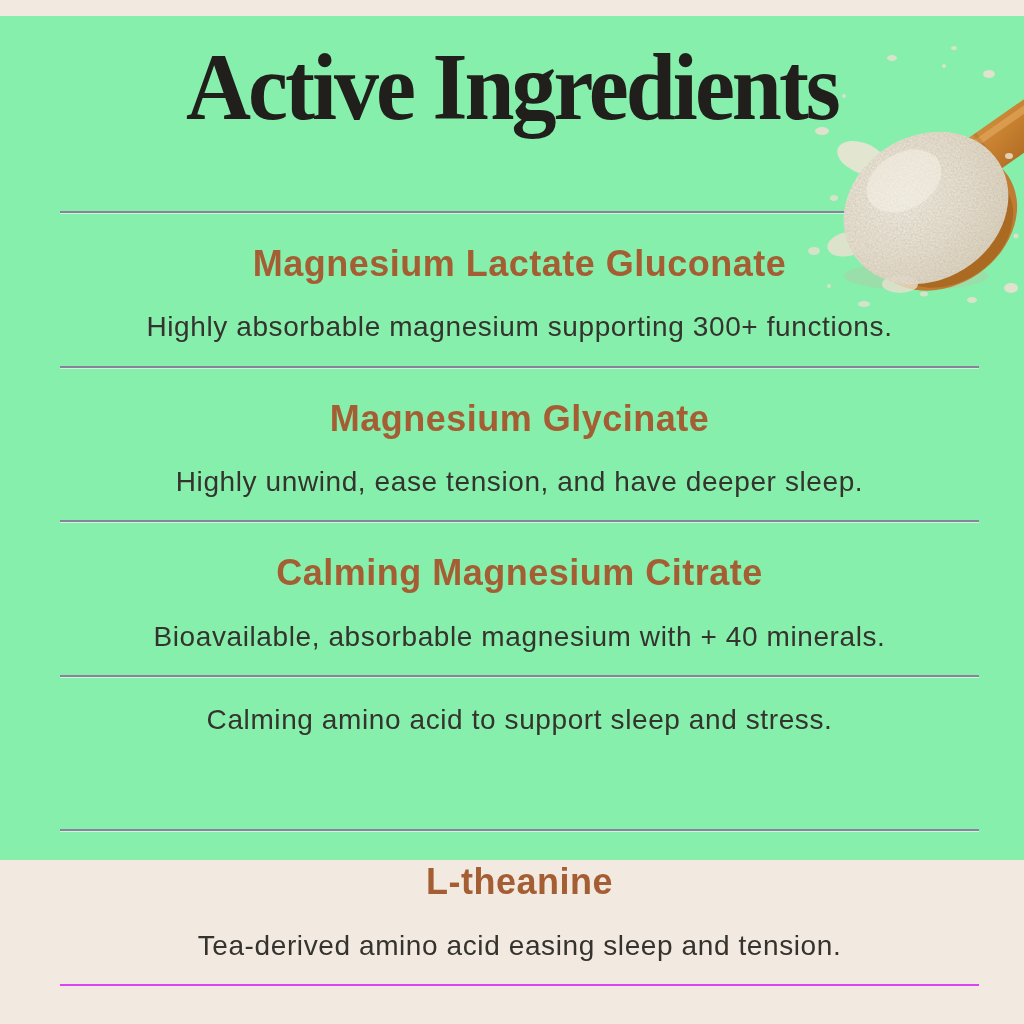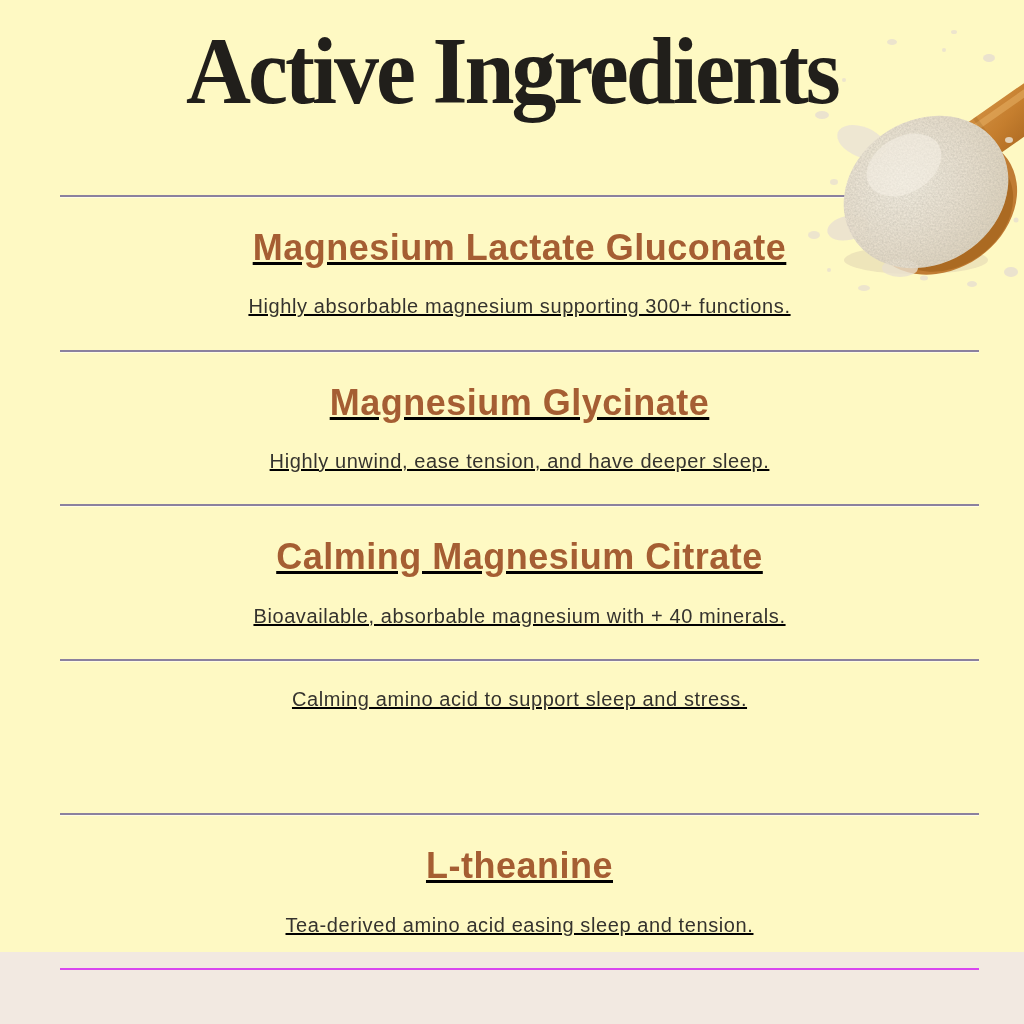--- a/index.html
+++ b/index.html
@@ -5,22 +5,23 @@
   html, body { margin: 0; padding: 0; }
   body {
     width: 1024px; height: 1024px;
     background: #f2e9e1;
     font-family: "Liberation Sans", sans-serif;
     overflow: hidden;
     position: relative;
   }
   .canvas {
     position: relative;
-    width: 1024px; height: 952px;
-    background: #fef9c3;
+    width: 1024px; height: 844px;
+    background: #86efac;
+    margin-top: 16px;
   }
   
   .title {
     position: absolute;
     top: 18px; left: 0; right: 0;
     margin: 0;
     text-align: center;
     font-family: "Liberation Serif", serif;
     font-weight: bold;
     font-size: 90px;
@@ -29,21 +30,20 @@
     color: #211f1b;
     transform: scaleY(1.06);
     transform-origin: center top;
     z-index: 2;
   }
   
   .list {
     position: absolute;
     top: 195px; left: 60px; right: 45px;
     z-index: 1;
-    text-decoration: underline;
   }
   .row {
     box-sizing: border-box;
     height: 154.6px;
     border-top: 2px solid #8b819e;
     box-shadow: inset 0 1px 0 rgba(255,255,255,0.55);
     text-align: center;
   }
   .row:last-child {
     border-bottom: 2px solid #d946ef;
@@ -52,21 +52,21 @@
   .row h2 {
     margin: 30px 0 0 0;
     font-size: 36px;
     line-height: 1.15;
     font-weight: bold;
     letter-spacing: 0.5px;
     color: #a55e33;
   }
   .row p {
     margin: 26px 0 0 0;
-    font-size: 20px;
+    font-size: 28px;
     line-height: 1.2;
     letter-spacing: 0.6px;
     color: #35332e;
   }
   
   .spoon {
     position: absolute;
     top: 20px; right: 0;
     width: 220px; height: 290px;
     z-index: 5;

